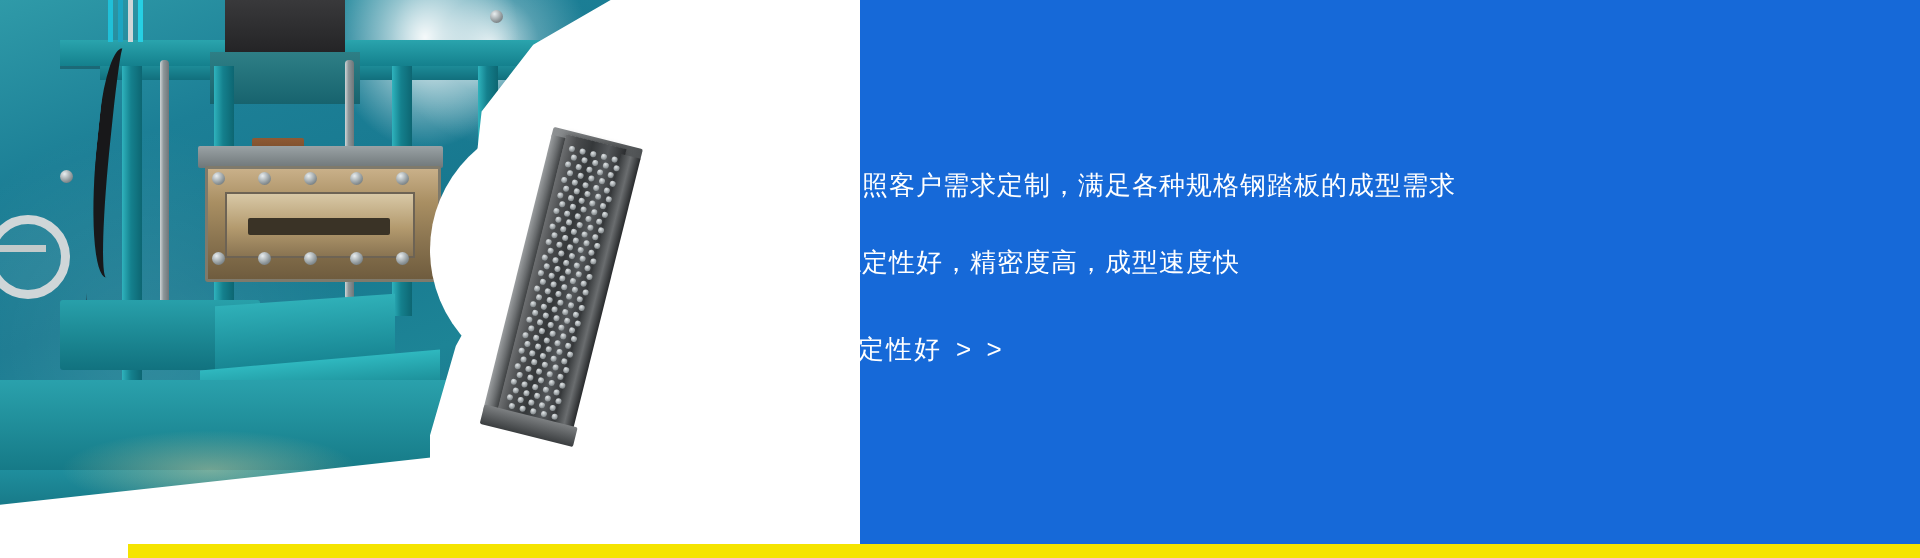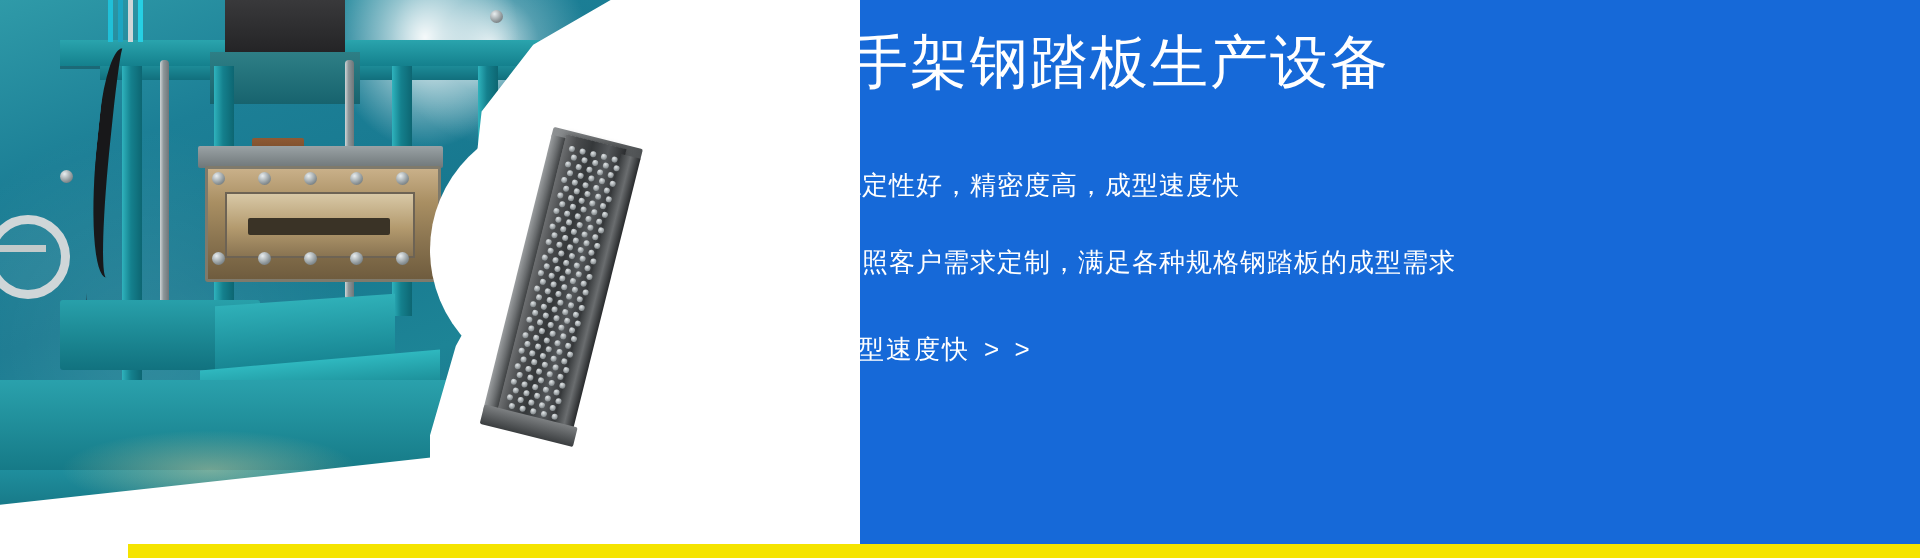--- a/index.html
+++ b/index.html
@@ -546,39 +546,38 @@
         <span class="dot" style="left: 4px; top: 264px;"></span>
         <span class="dot" style="left: 15px; top: 264px;"></span>
         <span class="dot" style="left: 26px; top: 264px;"></span>
         <span class="dot" style="left: 37px; top: 264px;"></span>
         <span class="dot" style="left: 48px; top: 264px;"></span>
       </div>
   </div>
 
   <div class="content">
 
-    <div class="title">脚手架钢踏板生产设备</div>
 
 
     <div class="bullets">
+
+      <div class="bullet">
+        <span class="bullet-box"></span>
+        <span class="bullet-text">按照客户需求定制，满足各种规格钢踏板的成型需求</span>
+      </div>
 
       <div class="bullet">
         <span class="bullet-box"></span>
         <span class="bullet-text">稳定性好，精密度高，成型速度快</span>
       </div>
 
-      <div class="bullet">
-        <span class="bullet-box"></span>
-        <span class="bullet-text">按照客户需求定制，满足各种规格钢踏板的成型需求</span>
-      </div>
-
     </div>
 
     <div class="cta">
-      <span class="cta-label">成型速度快</span>
+      <span class="cta-label">稳定性好</span>
       <span class="cta-arrows">&gt; &gt;</span>
     </div>
 
   </div>
 
   <div class="yellow-strip">
     <div class="left-cut"></div>
   </div>
 
 </div>

